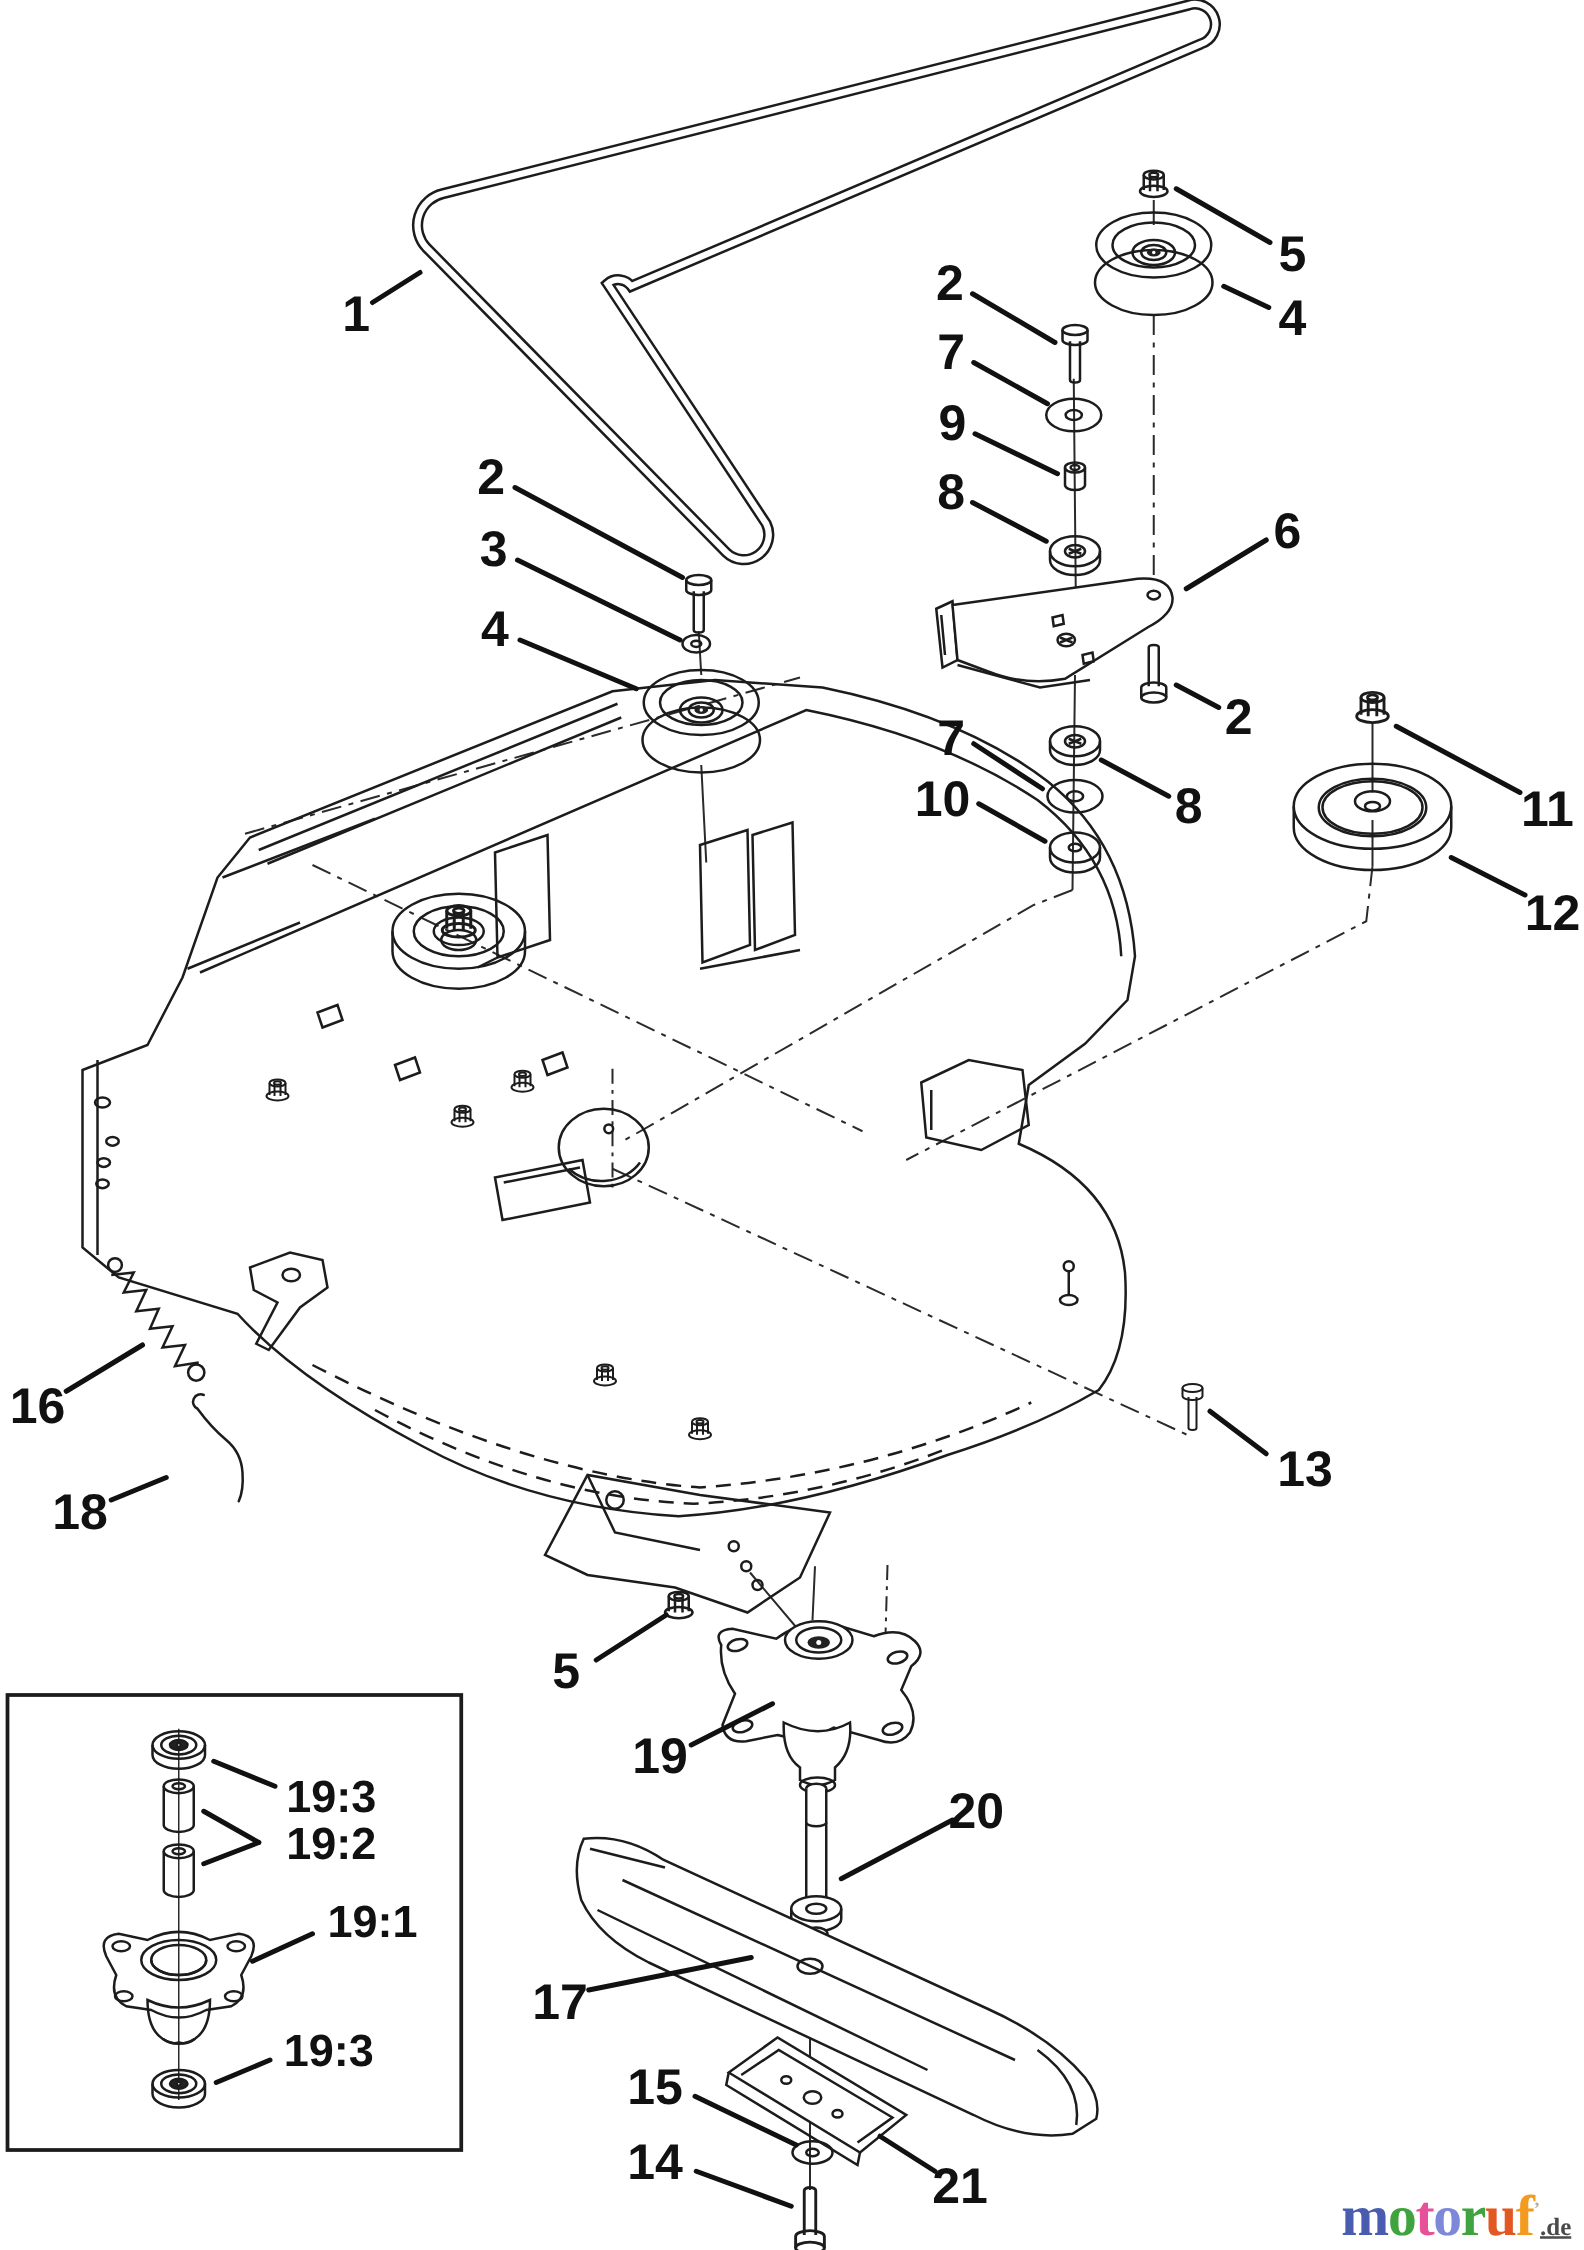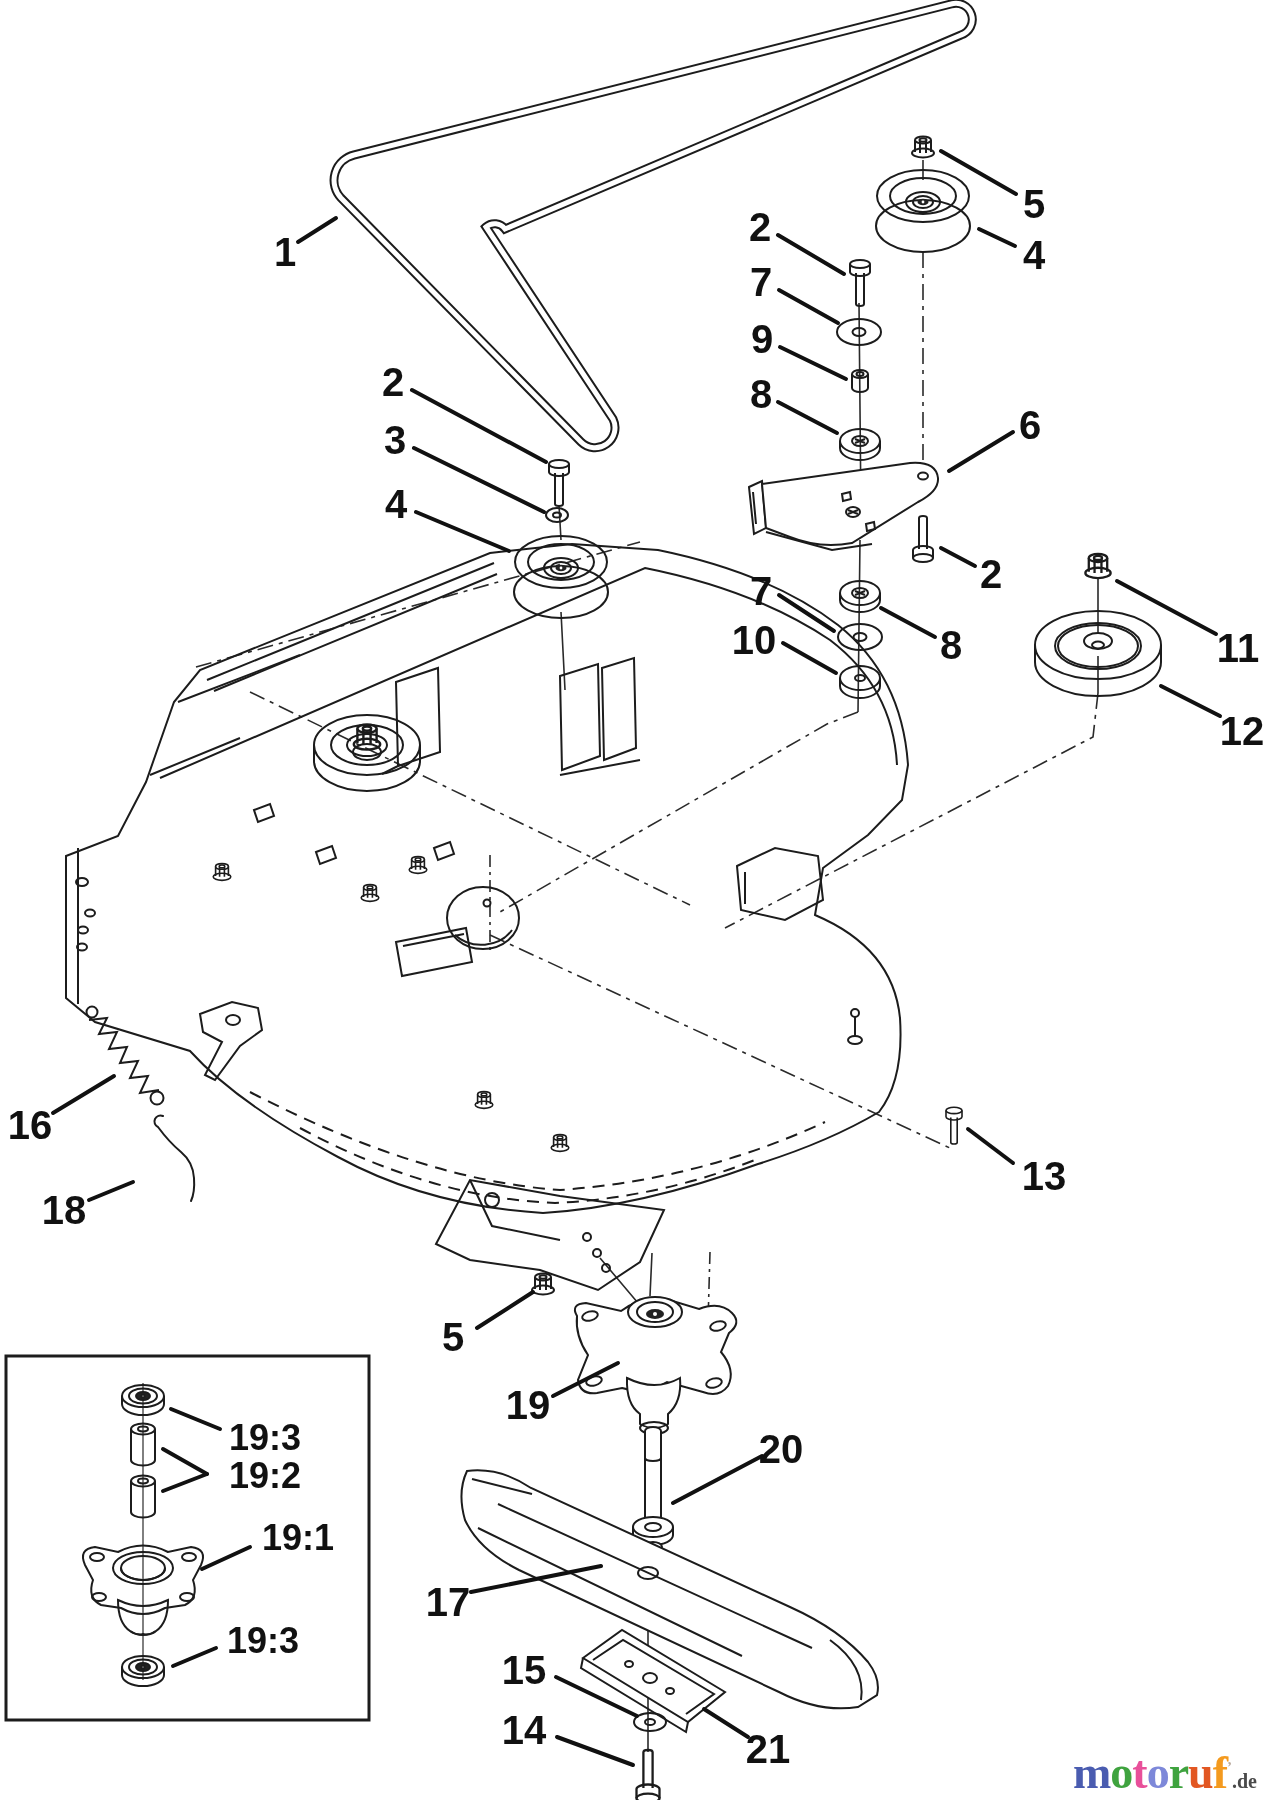--- a/index.html
+++ b/index.html
@@ -2,21 +2,21 @@
 <html><head>
 <meta charset="utf-8">
 <style>
   html,body{margin:0;padding:0;background:#fff;}
   .stage{position:relative;width:1267px;height:1800px;background:#fff;overflow:hidden;
          font-family:"Liberation Sans",sans-serif;}
   svg{position:absolute;left:0;top:0;}
   .lineart{stroke:#1c1c1c;fill:none;stroke-width:2;}
   .logo{position:absolute;right:10px;bottom:4px;font-family:"Liberation Serif",serif;
         font-weight:bold;font-size:46px;line-height:1;letter-spacing:-1px;white-space:nowrap;}
-  .logo .suffix{font-size:20px;font-weight:bold;letter-spacing:0;}
+  .logo .suffix{font-size:20px;font-weight:bold;letter-spacing:0;text-decoration:underline;}
   .logo .mark{font-size:15px;vertical-align:super;letter-spacing:0;}
 </style>
 </head>
 <body>
 
 <div class="stage">
 <svg viewBox="0 0 1267 1800" width="1267" height="1800">
   <defs>
     <g id="flangenut">
       <ellipse cx="0" cy="6" rx="11" ry="4.5" class="lineart"></ellipse>

